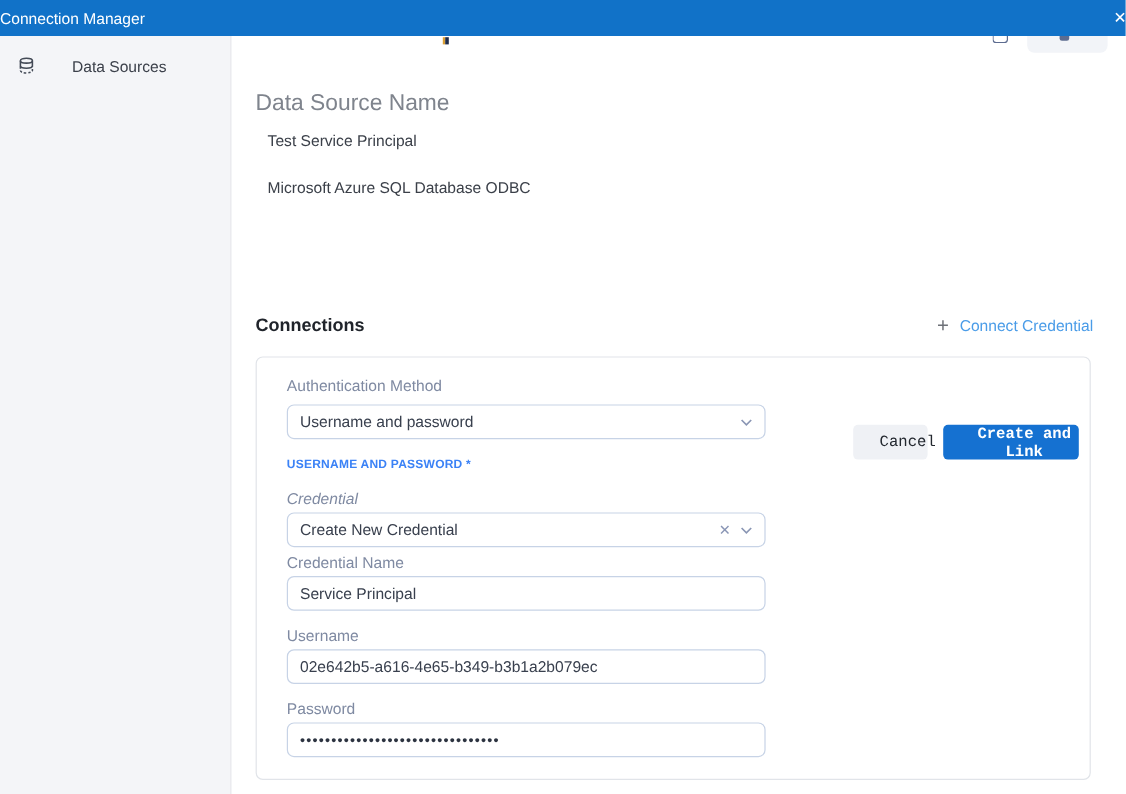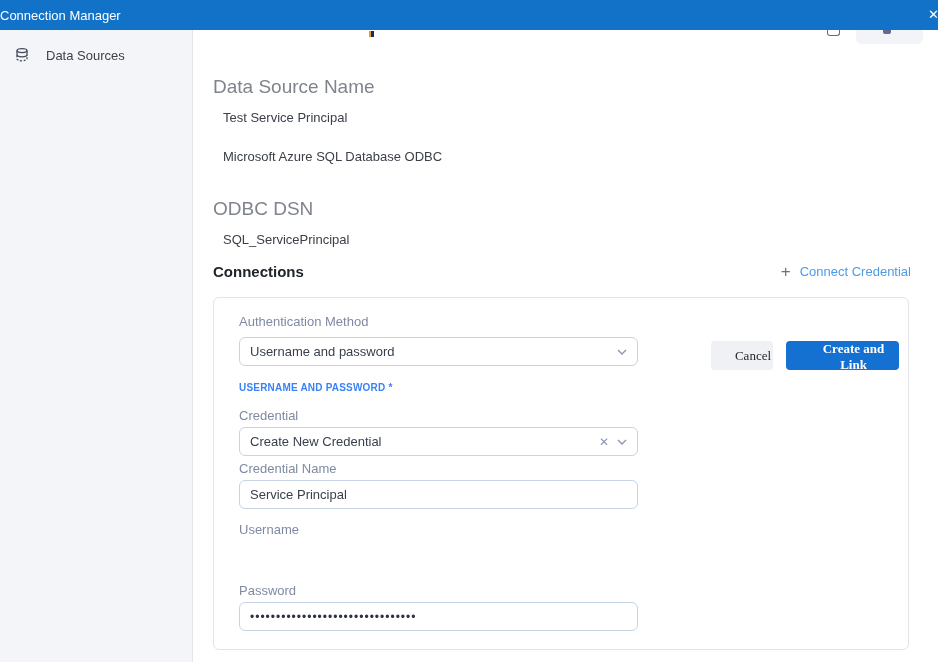--- a/index.html
+++ b/index.html
@@ -7,21 +7,21 @@
     font-family:"Liberation Sans", sans-serif; }
 
   .titlebar { position:absolute; left:0; top:0; width:938px; height:30px;
     background:#1172c8; color:#fff; display:flex; align-items:center;
     font-size:13px; overflow:hidden; z-index:5; }
   .close-btn { position:absolute; left:928px; top:7px; width:12px; height:16px;
     font-size:13px; color:#fff; cursor:pointer; }
 
   .sidebar { position:absolute; left:0; top:30px; width:193px; height:632px;
     background:#f4f5f8; border-right:1px solid #e4e5e9; padding-top:14px; }
-  .nav-item { display:flex; align-items:center; gap:16px; height:22px;
+  .nav-item { display:flex; align-items:center; gap:30px; height:22px;
     padding:0 0 0 14px; margin-bottom:10px; font-size:13px; color:#3c414b;
     cursor:pointer; }
   .nav-item svg { flex:0 0 auto; }
 
   .main { position:absolute; left:193px; top:30px; width:745px; height:632px; background:#fff; }
 
   
   .artifact-text { position:absolute; left:176px; top:1px; width:5px; height:6px; display:flex; }
   .artifact-text i { display:block; width:2px; height:6px; background:#d99f35; }
   .artifact-text b { display:block; width:3px; height:6px; background:#1e2c4d; }
@@ -50,29 +50,29 @@
   .panel-label { position:absolute; font-size:13px; color:#7f8aa2; }
   .field-box { position:absolute; left:25px; width:399px; height:29px;
     border:1px solid #c7d3e6; border-radius:6px; background:#fff;
     font-size:13px; color:#39404e; padding:0 10px; }
   .select-box { display:flex; align-items:center; justify-content:space-between; cursor:pointer; }
   .select-icons { display:flex; align-items:center; gap:8px; }
   .clear-glyph { font-size:12px; color:#8995b5; line-height:1; cursor:pointer; }
 
   .lbl-auth { left:25px; top:16px; }
   .sel-auth { top:39px; }
-  .btn { position:absolute; top:43px; height:29px; border:none; border-radius:4px;
-    font-size:13px; font-family:Liberation Serif, serif; cursor:pointer;padding-left:22px; }
+  .btn { position:absolute; top:56px; height:29px; border:none; border-radius:4px;
+    font-size:13px; font-family:Liberation Mono, monospace; cursor:pointer;padding-left:22px; }
   .btn-cancel { left:497px; width:62px; background:#eff1f5; color:#23282f; }
   .btn-primary { left:572px; width:113px; background:#1571d1; color:#fff; font-weight:700; }
 
   .section-heading { position:absolute; left:25px; top:84px; font-size:10px;
     font-weight:700; color:#3b82f6; letter-spacing:.2px; }
 
-  .lbl-cred  { left:25px; top:110px; }
+  .lbl-cred  { left:25px; top:110px;font-style:italic; }
   .sel-cred  { top:129px; }
   .lbl-credname { left:25px; top:163px; }
   .inp-credname { top:182px; }
   .lbl-user  { left:25px; top:224px; }
   .inp-user  { top:243px; }
   .lbl-pass  { left:25px; top:285px; }
   .inp-pass  { top:304px; letter-spacing:1px; font-size:12px; color:#2c3340; }
 
   input.field-box { outline:none; }
 </style>
@@ -108,24 +108,20 @@
         <i></i>
       </span>
 
     <div class="detail-field df-1">
       <div class="detail-label">Data Source Name</div>
       <div class="detail-value">Test Service Principal</div>
     </div>
     <div class="detail-field df-2">
       <div class="detail-value">Microsoft Azure SQL Database ODBC</div>
     </div>
-    <div class="detail-field df-3">
-      <div class="detail-label">ODBC DSN</div>
-      <div class="detail-value">SQL_ServicePrincipal</div>
-    </div>
 
     <div class="connections-row">
       <span class="connections-heading">Connections</span>
       <span class="connect-link">
         <span class="plus-glyph">+</span>
         <span class="connect-link-label">Connect Credential</span>
       </span>
     </div>
 
     <section class="panel">
@@ -151,19 +147,20 @@
           <svg width="10" height="6" viewBox="0 0 10 6">
             <polyline points="1,1 5,5 9,1" fill="none" stroke="#8a96b4" stroke-width="1.4"></polyline>
           </svg>
         </span>
       </div>
 
       <span class="panel-label lbl-credname">Credential Name</span>
       <input class="field-box inp-credname" type="text" value="Service Principal" style="">
 
       <span class="panel-label lbl-user">Username</span>
+      <input class="field-box inp-user" type="text" value="02e642b5-a616-4e65-b349-b3b1a2b079ec" style="">
 
       <span class="panel-label lbl-pass">Password</span>
       <input class="field-box inp-pass" type="text" value="••••••••••••••••••••••••••••••••" style="">
 
     </section>
   </main>
 </div>
 
 </body></html>

